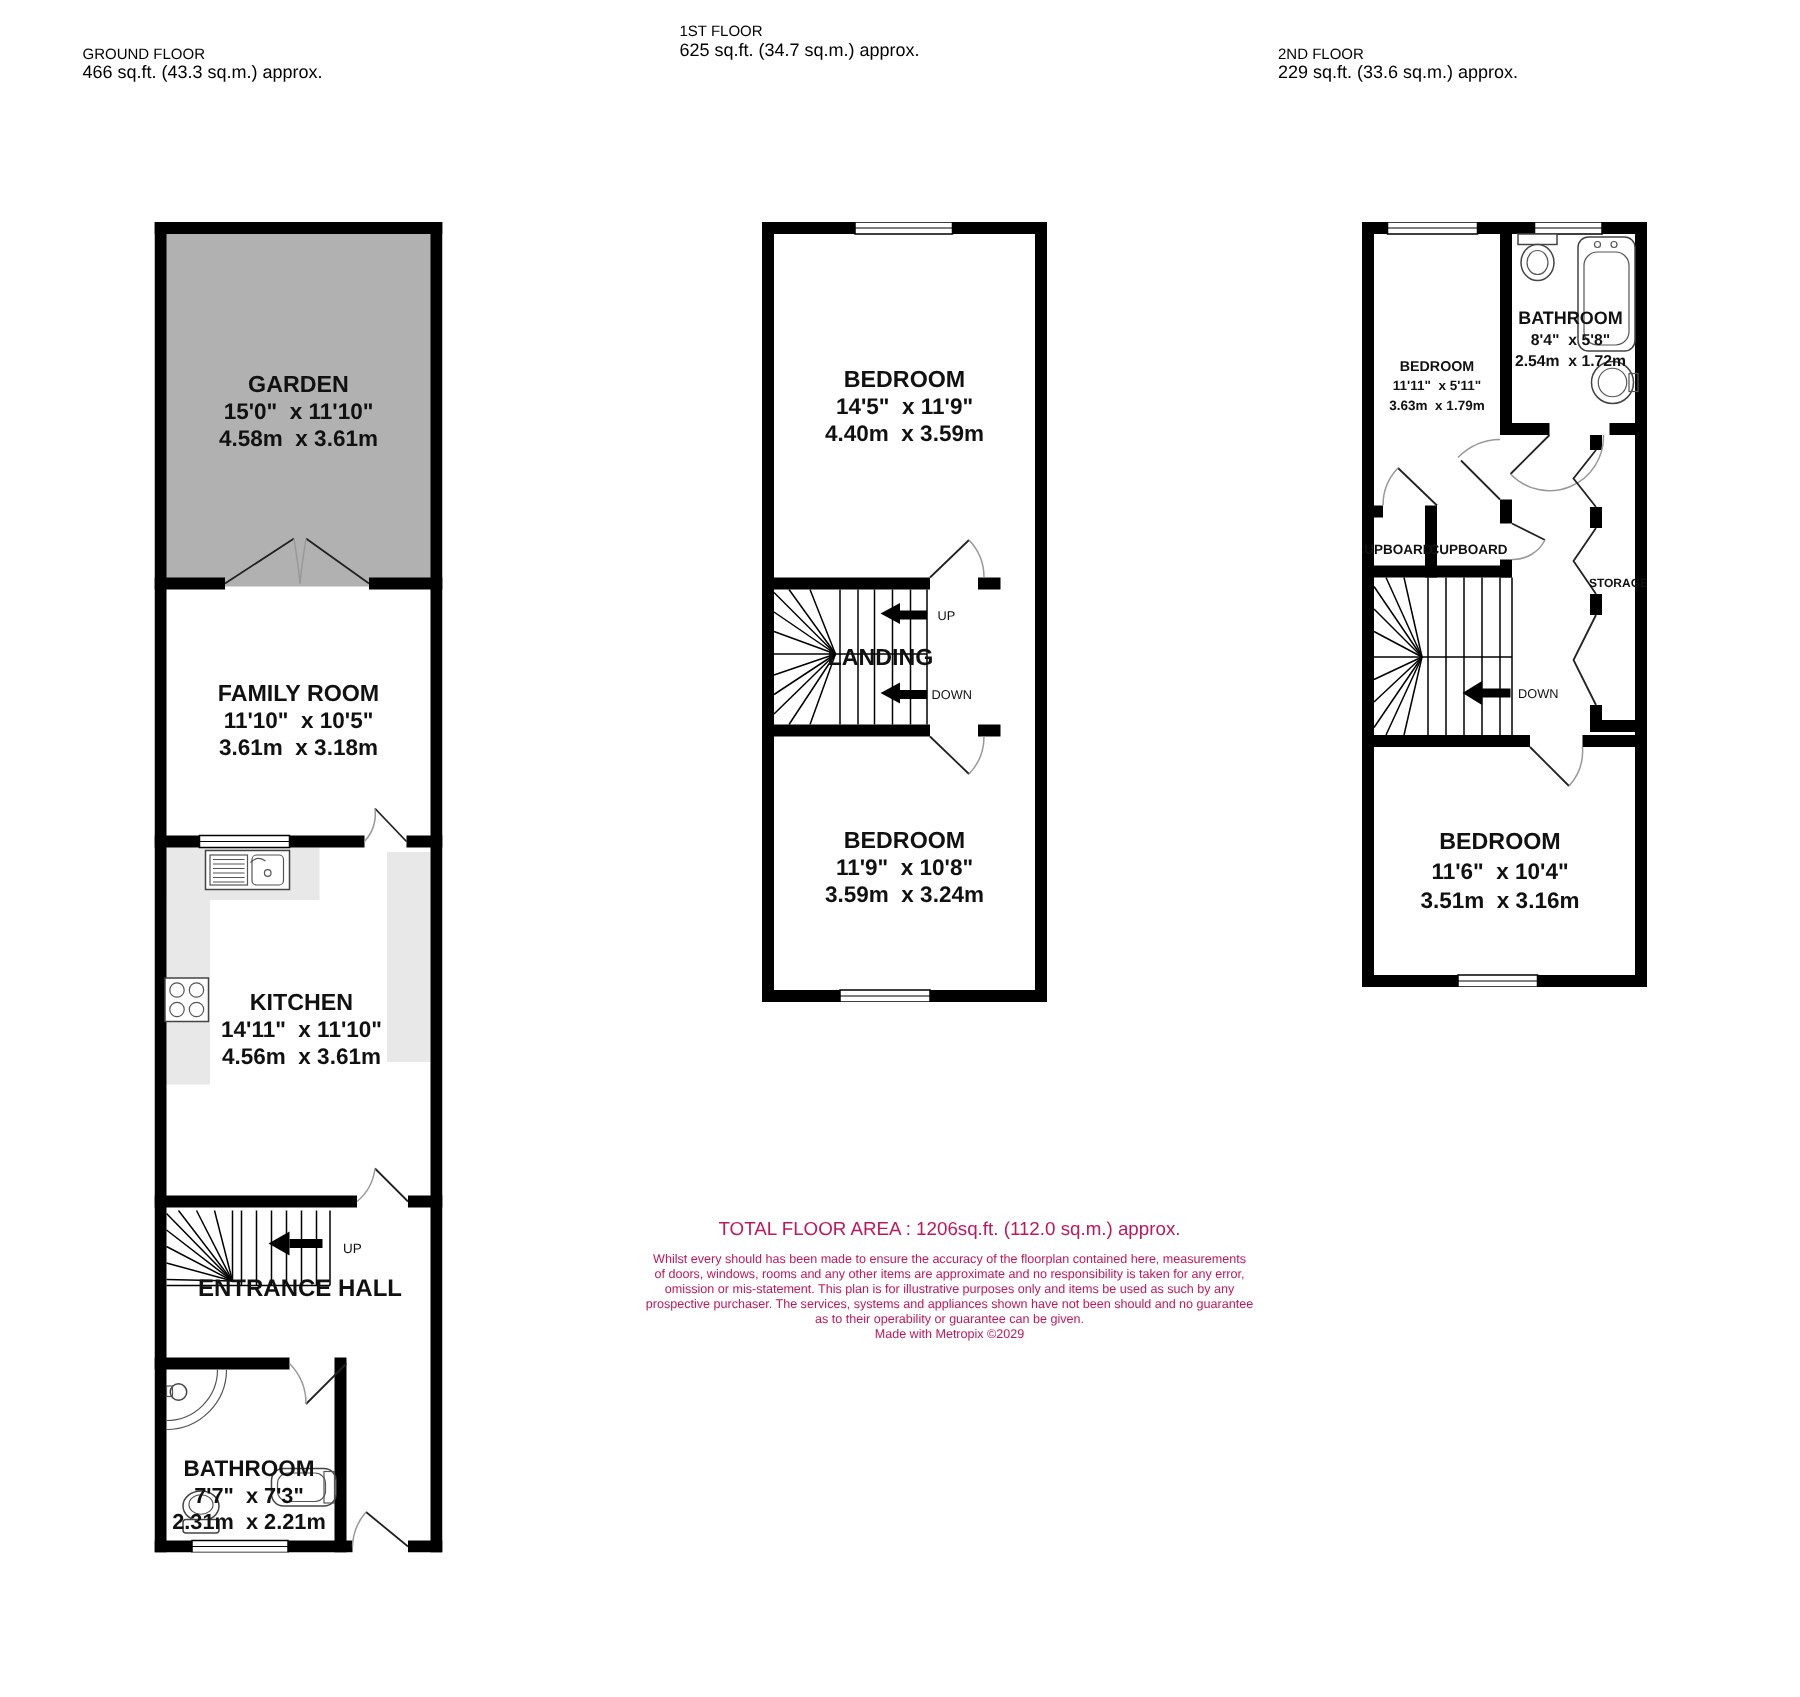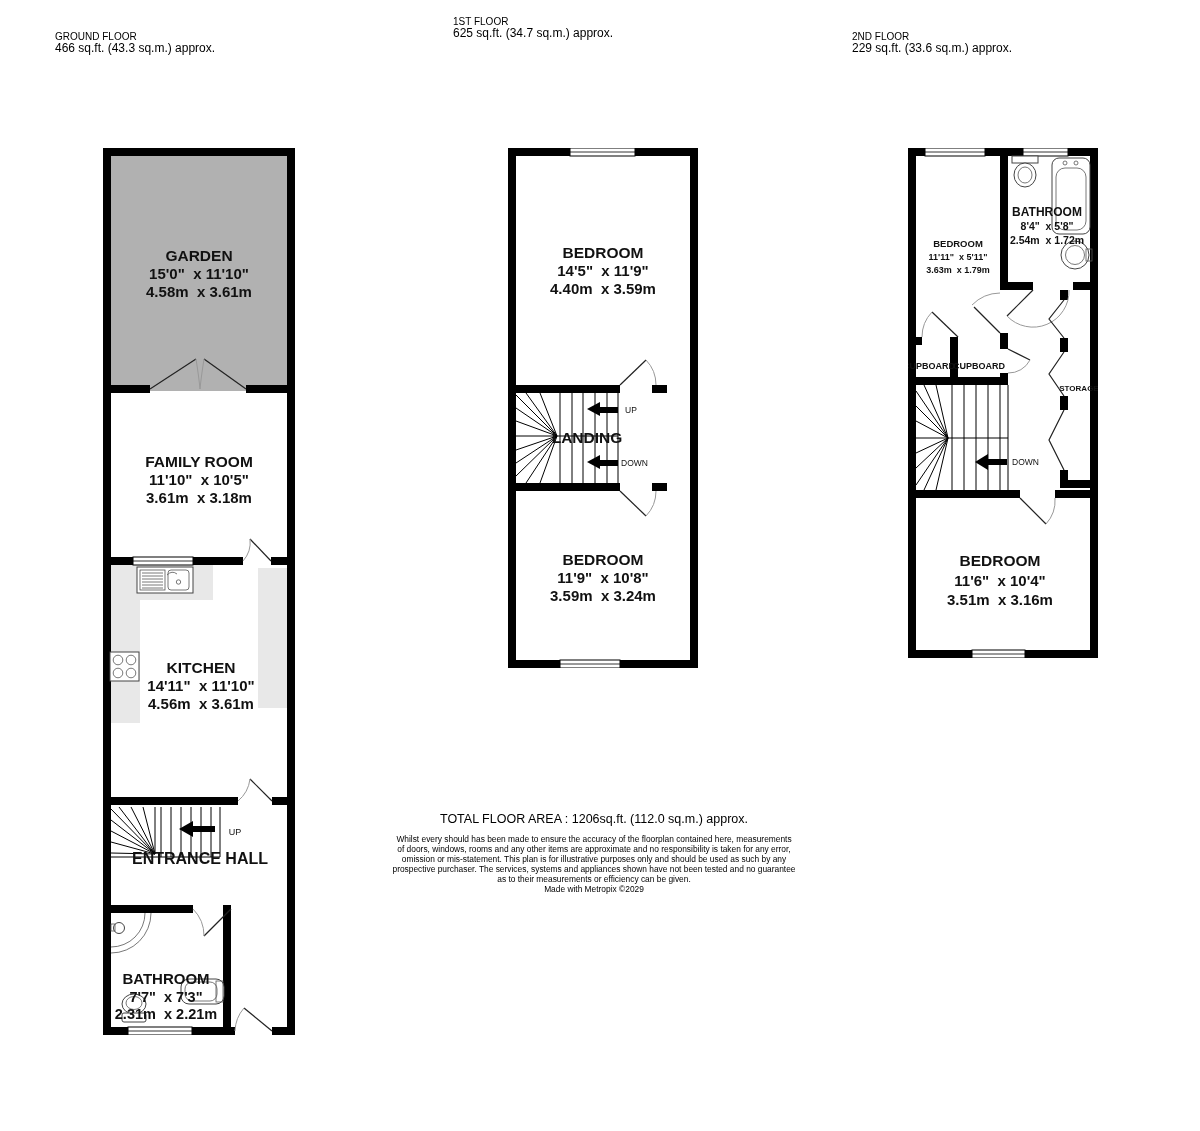--- a/index.html
+++ b/index.html
@@ -2,21 +2,21 @@
 <html><head>
 <meta charset="utf-8">
 <style>
   html,body{margin:0;padding:0;background:#ffffff;}
   body{width:1200px;height:1131px;position:relative;overflow:hidden;
        font-family:"Liberation Sans","DejaVu Sans",sans-serif;color:#111;}
   .floor-header{position:absolute;width:260px;text-align:left;font-size:10px;line-height:11.5px;color:#000;}
   .floor-header .fh-title{font-size:10px;}
   .floor-header .fh-area{font-size:12px;}
   .plan{position:absolute;}
-  .footer{position:absolute;left:344px;top:812px;width:500px;text-align:center;color:#000000;}
+  .footer{position:absolute;left:383px;top:812px;width:500px;text-align:center;color:#be185d;}
   .footer .total{font-size:12.5px;margin-bottom:8px;}
   .footer .small{font-size:8.4px;line-height:10px;}
   svg text{fill:#111;}
   .room-name{font-weight:bold;}
   .wall{fill:#000;}
   .win{fill:#fff;stroke:#000;stroke-width:1;}
   .winline{stroke:#000;stroke-width:0.8;}
   .arc{stroke:#999;stroke-width:1;fill:none;}
   .leaf{stroke:#222;stroke-width:1.2;fill:none;}
   .stair{stroke:#000;stroke-width:1;fill:none;}
@@ -362,17 +362,17 @@
     <text class="room-name" x="92" y="418" font-size="15.5">BEDROOM</text>
     <text xml:space="preserve" x="92" y="438" font-size="15">11'6"  x 10'4"</text>
     <text xml:space="preserve" x="92" y="457" font-size="15">3.51m  x 3.16m</text>
   </g>
 </svg>
 
 <div class="footer">
   <div class="total">TOTAL FLOOR AREA : 1206sq.ft. (112.0 sq.m.) approx.</div>
   <div class="small">Whilst every should has been made to ensure the accuracy of the floorplan contained here, measurements</div>
   <div class="small">of doors, windows, rooms and any other items are approximate and no responsibility is taken for any error,</div>
-  <div class="small">omission or mis-statement. This plan is for illustrative purposes only and should be used as such by any</div>
-  <div class="small">prospective purchaser. The services, systems and appliances shown have not been tested and no guarantee</div>
-  <div class="small">as to their measurements or efficiency can be given.</div>
+  <div class="small">omission or mis-statement. This plan is for illustrative purposes only and items be used as such by any</div>
+  <div class="small">prospective purchaser. The services, systems and appliances shown have not been should and no guarantee</div>
+  <div class="small">as to their operability or guarantee can be given.</div>
   <div class="small">Made with Metropix ©2029</div>
 </div>
 
 </body></html>

